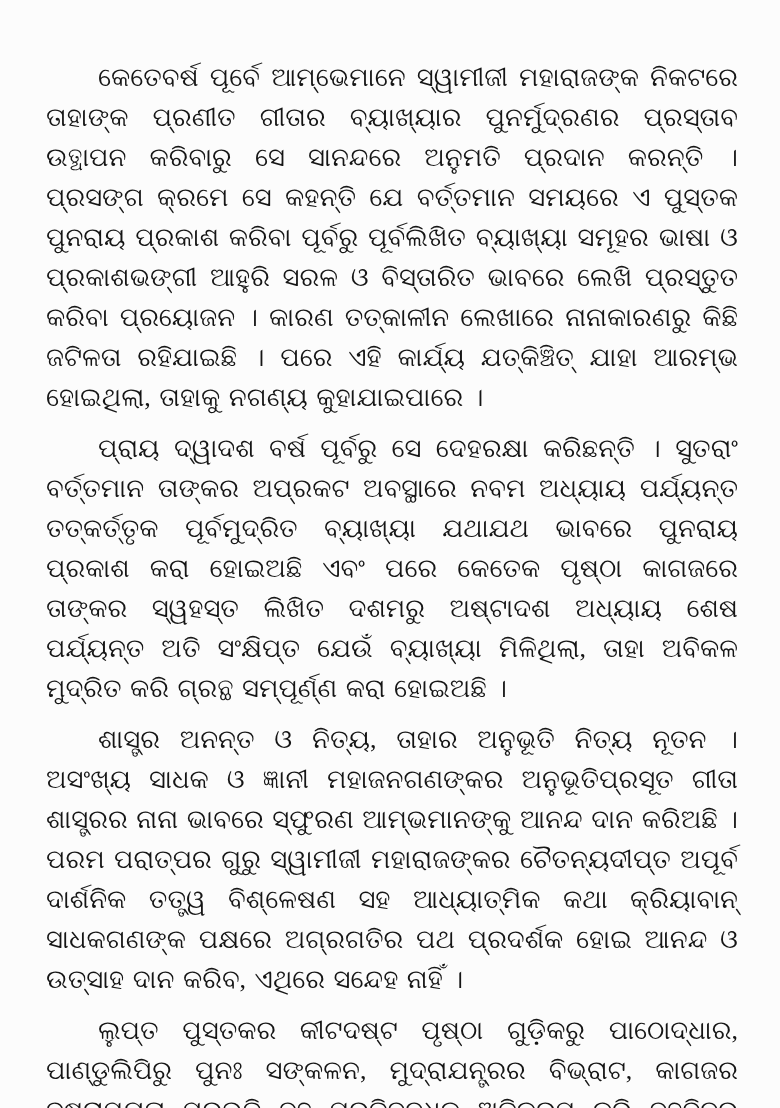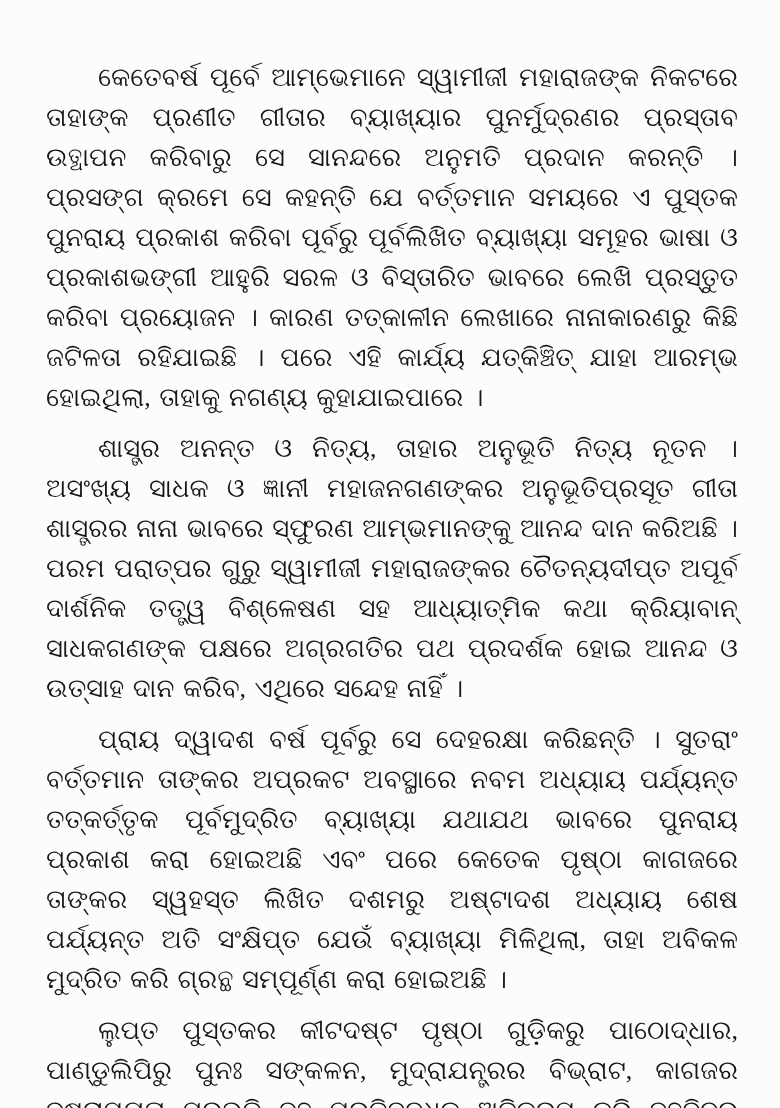--- a/index.html
+++ b/index.html
@@ -38,17 +38,17 @@
     .para:last-child {
       margin-bottom: 0;
     }
   </style>
 </head>
 <body>
 
 <div class="page">
   <div class="text-block">
     <p class="para">କେତେବର୍ଷ ପୂର୍ବେ ଆମ୍ଭେମାନେ ସ୍ୱାମୀଜୀ ମହାରାଜଙ୍କ ନିକଟରେ ତାହାଙ୍କ ପ୍ରଣୀତ ଗୀତାର ବ୍ୟାଖ୍ୟାର ପୁନର୍ମୁଦ୍ରଣର ପ୍ରସ୍ତାବ ଉତ୍ଥାପନ କରିବାରୁ ସେ ସାନନ୍ଦରେ ଅନୁମତି ପ୍ରଦାନ କରନ୍ତି । ପ୍ରସଙ୍ଗ କ୍ରମେ ସେ କହନ୍ତି ଯେ ବର୍ତ୍ତମାନ ସମୟରେ ଏ ପୁସ୍ତକ ପୁନରାୟ ପ୍ରକାଶ କରିବା ପୂର୍ବରୁ ପୂର୍ବଲିଖିତ ବ୍ୟାଖ୍ୟା ସମୂହର ଭାଷା ଓ ପ୍ରକାଶଭଙ୍ଗୀ ଆହୁରି ସରଳ ଓ ବିସ୍ତାରିତ ଭାବରେ ଲେଖି ପ୍ରସ୍ତୁତ କରିବା ପ୍ରୟୋଜନ । କାରଣ ତତ୍କାଳୀନ ଲେଖାରେ ନାନାକାରଣରୁ କିଛି ଜଟିଳତା ରହିଯାଇଛି । ପରେ ଏହି କାର୍ଯ୍ୟ ଯତ୍କିଞ୍ଚିତ୍ ଯାହା ଆରମ୍ଭ ହୋଇଥିଲା, ତାହାକୁ ନଗଣ୍ୟ କୁହାଯାଇପାରେ ।</p>
+    <p class="para">ପ୍ରାୟ ଦ୍ୱାଦଶ ବର୍ଷ ପୂର୍ବରୁ ସେ ଦେହରକ୍ଷା କରିଛନ୍ତି । ସୁତରାଂ ବର୍ତ୍ତମାନ ତାଙ୍କର ଅପ୍ରକଟ ଅବସ୍ଥାରେ ନବମ ଅଧ୍ୟାୟ ପର୍ଯ୍ୟନ୍ତ ତତ୍କର୍ତ୍ତୃକ ପୂର୍ବମୁଦ୍ରିତ ବ୍ୟାଖ୍ୟା ଯଥାଯଥ ଭାବରେ ପୁନରାୟ ପ୍ରକାଶ କରା ହୋଇଅଛି ଏବଂ ପରେ କେତେକ ପୃଷ୍ଠା କାଗଜରେ ତାଙ୍କର ସ୍ୱହସ୍ତ ଲିଖିତ ଦଶମରୁ ଅଷ୍ଟାଦଶ ଅଧ୍ୟାୟ ଶେଷ ପର୍ଯ୍ୟନ୍ତ ଅତି ସଂକ୍ଷିପ୍ତ ଯେଉଁ ବ୍ୟାଖ୍ୟା ମିଳିଥିଲା, ତାହା ଅବିକଳ ମୁଦ୍ରିତ କରି ଗ୍ରନ୍ଥ ସମ୍ପୂର୍ଣ୍ଣ କରା ହୋଇଅଛି ।</p>
     <p class="para">ଶାସ୍ତ୍ର ଅନନ୍ତ ଓ ନିତ୍ୟ, ତାହାର ଅନୁଭୂତି ନିତ୍ୟ ନୂତନ । ଅସଂଖ୍ୟ ସାଧକ ଓ ଜ୍ଞାନୀ ମହାଜନଗଣଙ୍କର ଅନୁଭୂତିପ୍ରସୂତ ଗୀତା ଶାସ୍ତ୍ରର ନାନା ଭାବରେ ସ୍ଫୁରଣ ଆମ୍ଭମାନଙ୍କୁ ଆନନ୍ଦ ଦାନ କରିଅଛି । ପରମ ପରାତ୍ପର ଗୁରୁ ସ୍ୱାମୀଜୀ ମହାରାଜଙ୍କର ଚୈତନ୍ୟଦୀପ୍ତ ଅପୂର୍ବ ଦାର୍ଶନିକ ତତ୍ତ୍ୱ ବିଶ୍ଳେଷଣ ସହ ଆଧ୍ୟାତ୍ମିକ କଥା କ୍ରିୟାବାନ୍ ସାଧକଗଣଙ୍କ ପକ୍ଷରେ ଅଗ୍ରଗତିର ପଥ ପ୍ରଦର୍ଶକ ହୋଇ ଆନନ୍ଦ ଓ ଉତ୍ସାହ ଦାନ କରିବ, ଏଥିରେ ସନ୍ଦେହ ନାହିଁ ।</p>
-    <p class="para">ପ୍ରାୟ ଦ୍ୱାଦଶ ବର୍ଷ ପୂର୍ବରୁ ସେ ଦେହରକ୍ଷା କରିଛନ୍ତି । ସୁତରାଂ ବର୍ତ୍ତମାନ ତାଙ୍କର ଅପ୍ରକଟ ଅବସ୍ଥାରେ ନବମ ଅଧ୍ୟାୟ ପର୍ଯ୍ୟନ୍ତ ତତ୍କର୍ତ୍ତୃକ ପୂର୍ବମୁଦ୍ରିତ ବ୍ୟାଖ୍ୟା ଯଥାଯଥ ଭାବରେ ପୁନରାୟ ପ୍ରକାଶ କରା ହୋଇଅଛି ଏବଂ ପରେ କେତେକ ପୃଷ୍ଠା କାଗଜରେ ତାଙ୍କର ସ୍ୱହସ୍ତ ଲିଖିତ ଦଶମରୁ ଅଷ୍ଟାଦଶ ଅଧ୍ୟାୟ ଶେଷ ପର୍ଯ୍ୟନ୍ତ ଅତି ସଂକ୍ଷିପ୍ତ ଯେଉଁ ବ୍ୟାଖ୍ୟା ମିଳିଥିଲା, ତାହା ଅବିକଳ ମୁଦ୍ରିତ କରି ଗ୍ରନ୍ଥ ସମ୍ପୂର୍ଣ୍ଣ କରା ହୋଇଅଛି ।</p>
     <p class="para">ଲୁପ୍ତ ପୁସ୍ତକର କୀଟଦଷ୍ଟ ପୃଷ୍ଠା ଗୁଡ଼ିକରୁ ପାଠୋଦ୍ଧାର, ପାଣ୍ଡୁଲିପିରୁ ପୁନଃ ସଙ୍କଳନ, ମୁଦ୍ରାଯନ୍ତ୍ରର ବିଭ୍ରାଟ, କାଗଜର ଦୁଷ୍ପ୍ରାପ୍ୟତା ପ୍ରଭୃତି ବହୁ ପ୍ରତିବନ୍ଧକ ଅତିକ୍ରମ କରି ବହୁଦିନର ଆକାଂକ୍ଷିତ ପୁସ୍ତକ ପ୍ରକାଶିତ ହେଲା । ସ୍ୱାମୀଜୀ ମହାରାଜଙ୍କର ତତ୍କାଳୀନ ପ୍ରାୟ ଦୁଷ୍ପ୍ରାପ୍ୟ ଖଣ୍ଡିଏ ପ୍ରତିକୃତି ଏଥିସହ ପ୍ରକାଶ କରିବାରେ ତାହା ପୁଣ୍ୟସ୍ମୃତିମୂଳକ ଆନନ୍ଦର ବିଷୟ ହେଲା । ପରମ ସ୍ନେହଭାଜନ</p>
   </div>
 </div>
 
 </body></html>

